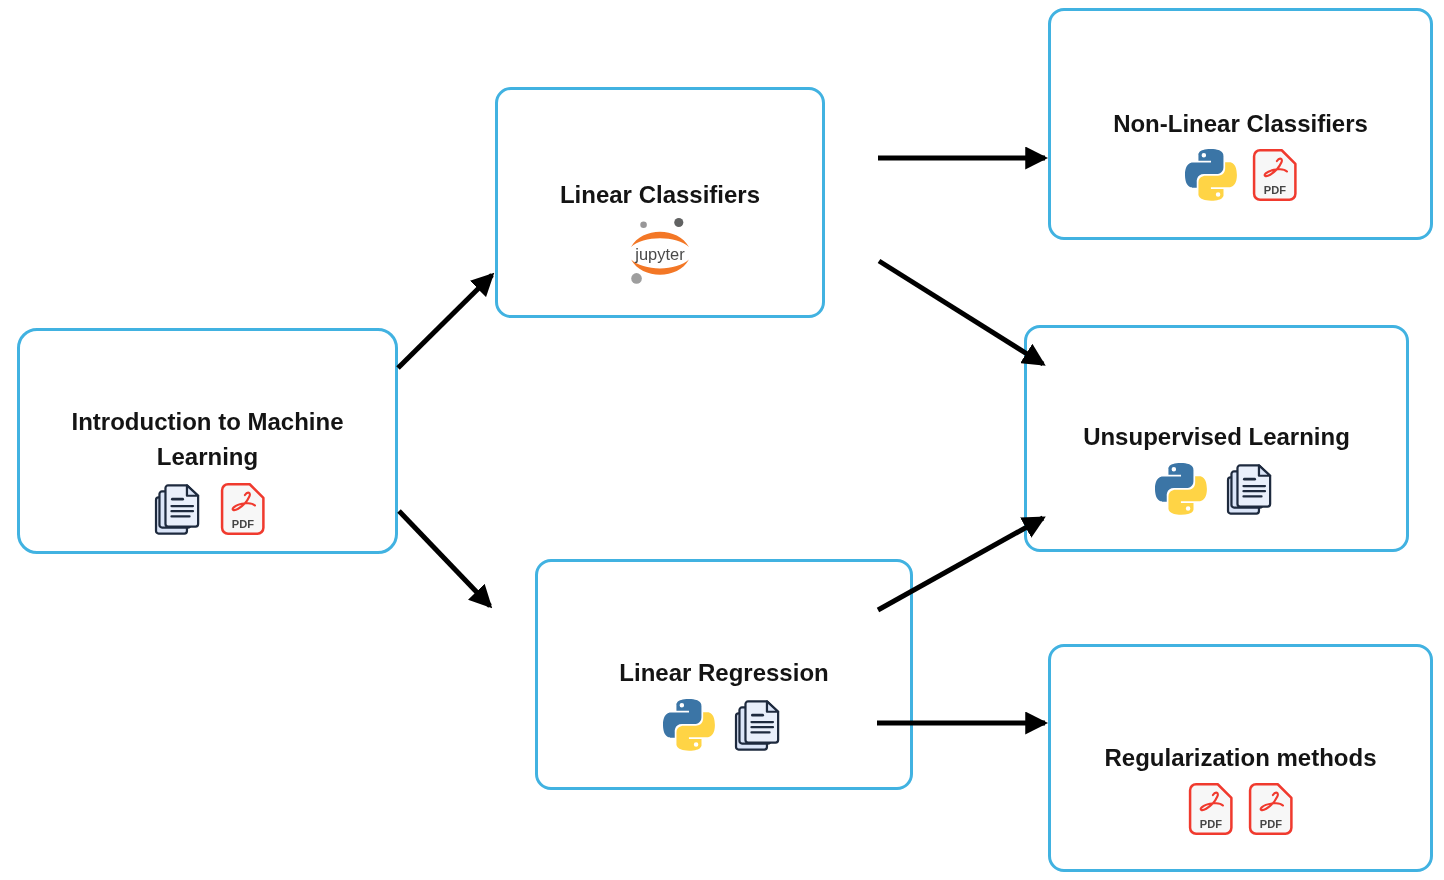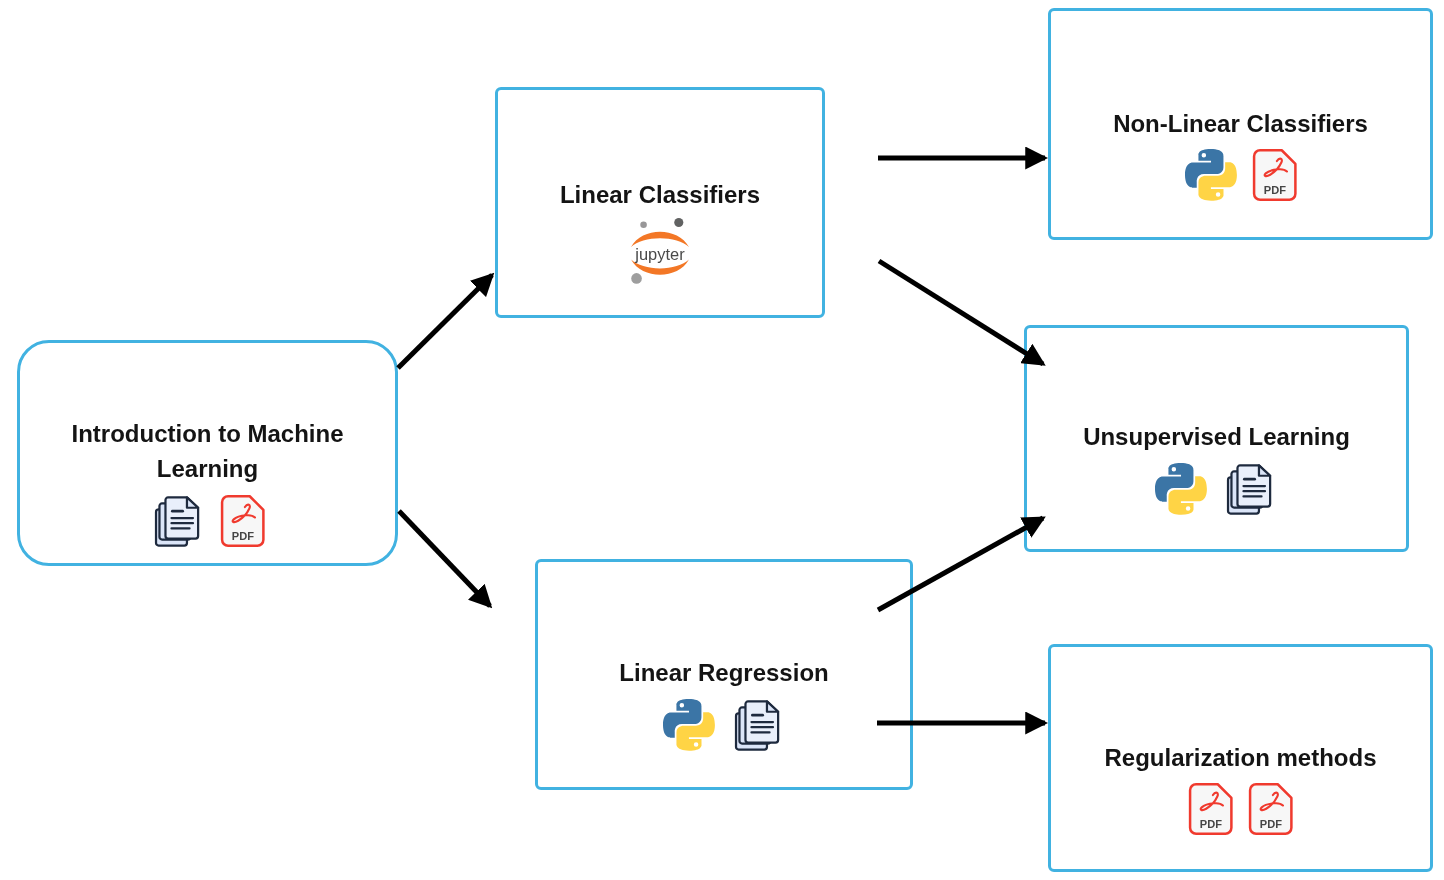--- a/index.html
+++ b/index.html
@@ -30,21 +30,21 @@
     position: absolute;
     left: 0; top: 0;
     width: 1444px; height: 880px;
     pointer-events: none;
     z-index: 2;
   }
   .node {
     position: absolute;
     background: var(--box-fill-color);
     border: 3px solid var(--box-border-color);
-    border-radius: 6px;
+    border-radius: 16px;
     display: flex;
     flex-direction: column;
     align-items: center;
     justify-content: center;
     z-index: 1;
   }
   .node-content {
     display: flex;
     flex-direction: column;
     align-items: center;
@@ -122,21 +122,21 @@
     <g stroke="var(--arrow-color)" stroke-width="5">
       <line x1="398" y1="368" x2="492" y2="275" marker-end="url(#arrowhead)"></line>
       <line x1="399" y1="511" x2="490" y2="606" marker-end="url(#arrowhead)"></line>
       <line x1="878" y1="158" x2="1045" y2="158" marker-end="url(#arrowhead)"></line>
       <line x1="879" y1="261" x2="1043" y2="364" marker-end="url(#arrowhead)"></line>
       <line x1="878" y1="610" x2="1043" y2="518" marker-end="url(#arrowhead)"></line>
       <line x1="877" y1="723" x2="1045" y2="723" marker-end="url(#arrowhead)"></line>
     </g>
   </svg>
 
-  <div class="node" style="left:17px; top:328px; width:381px; height:226px; border-radius:32px;margin-top:12px;">
+  <div class="node" style="left:17px; top:328px; width:381px; height:226px; border-radius:20px;">
     <div class="node-content">
       <div class="node-title">Introduction to Machine Learning</div>
       <div class="icon-row">
         <svg class="icon docs">
             <use href="#sym-docs"></use>
           </svg>
         <svg class="icon pdf">
             <use href="#sym-pdf"></use>
           </svg>
       </div>

